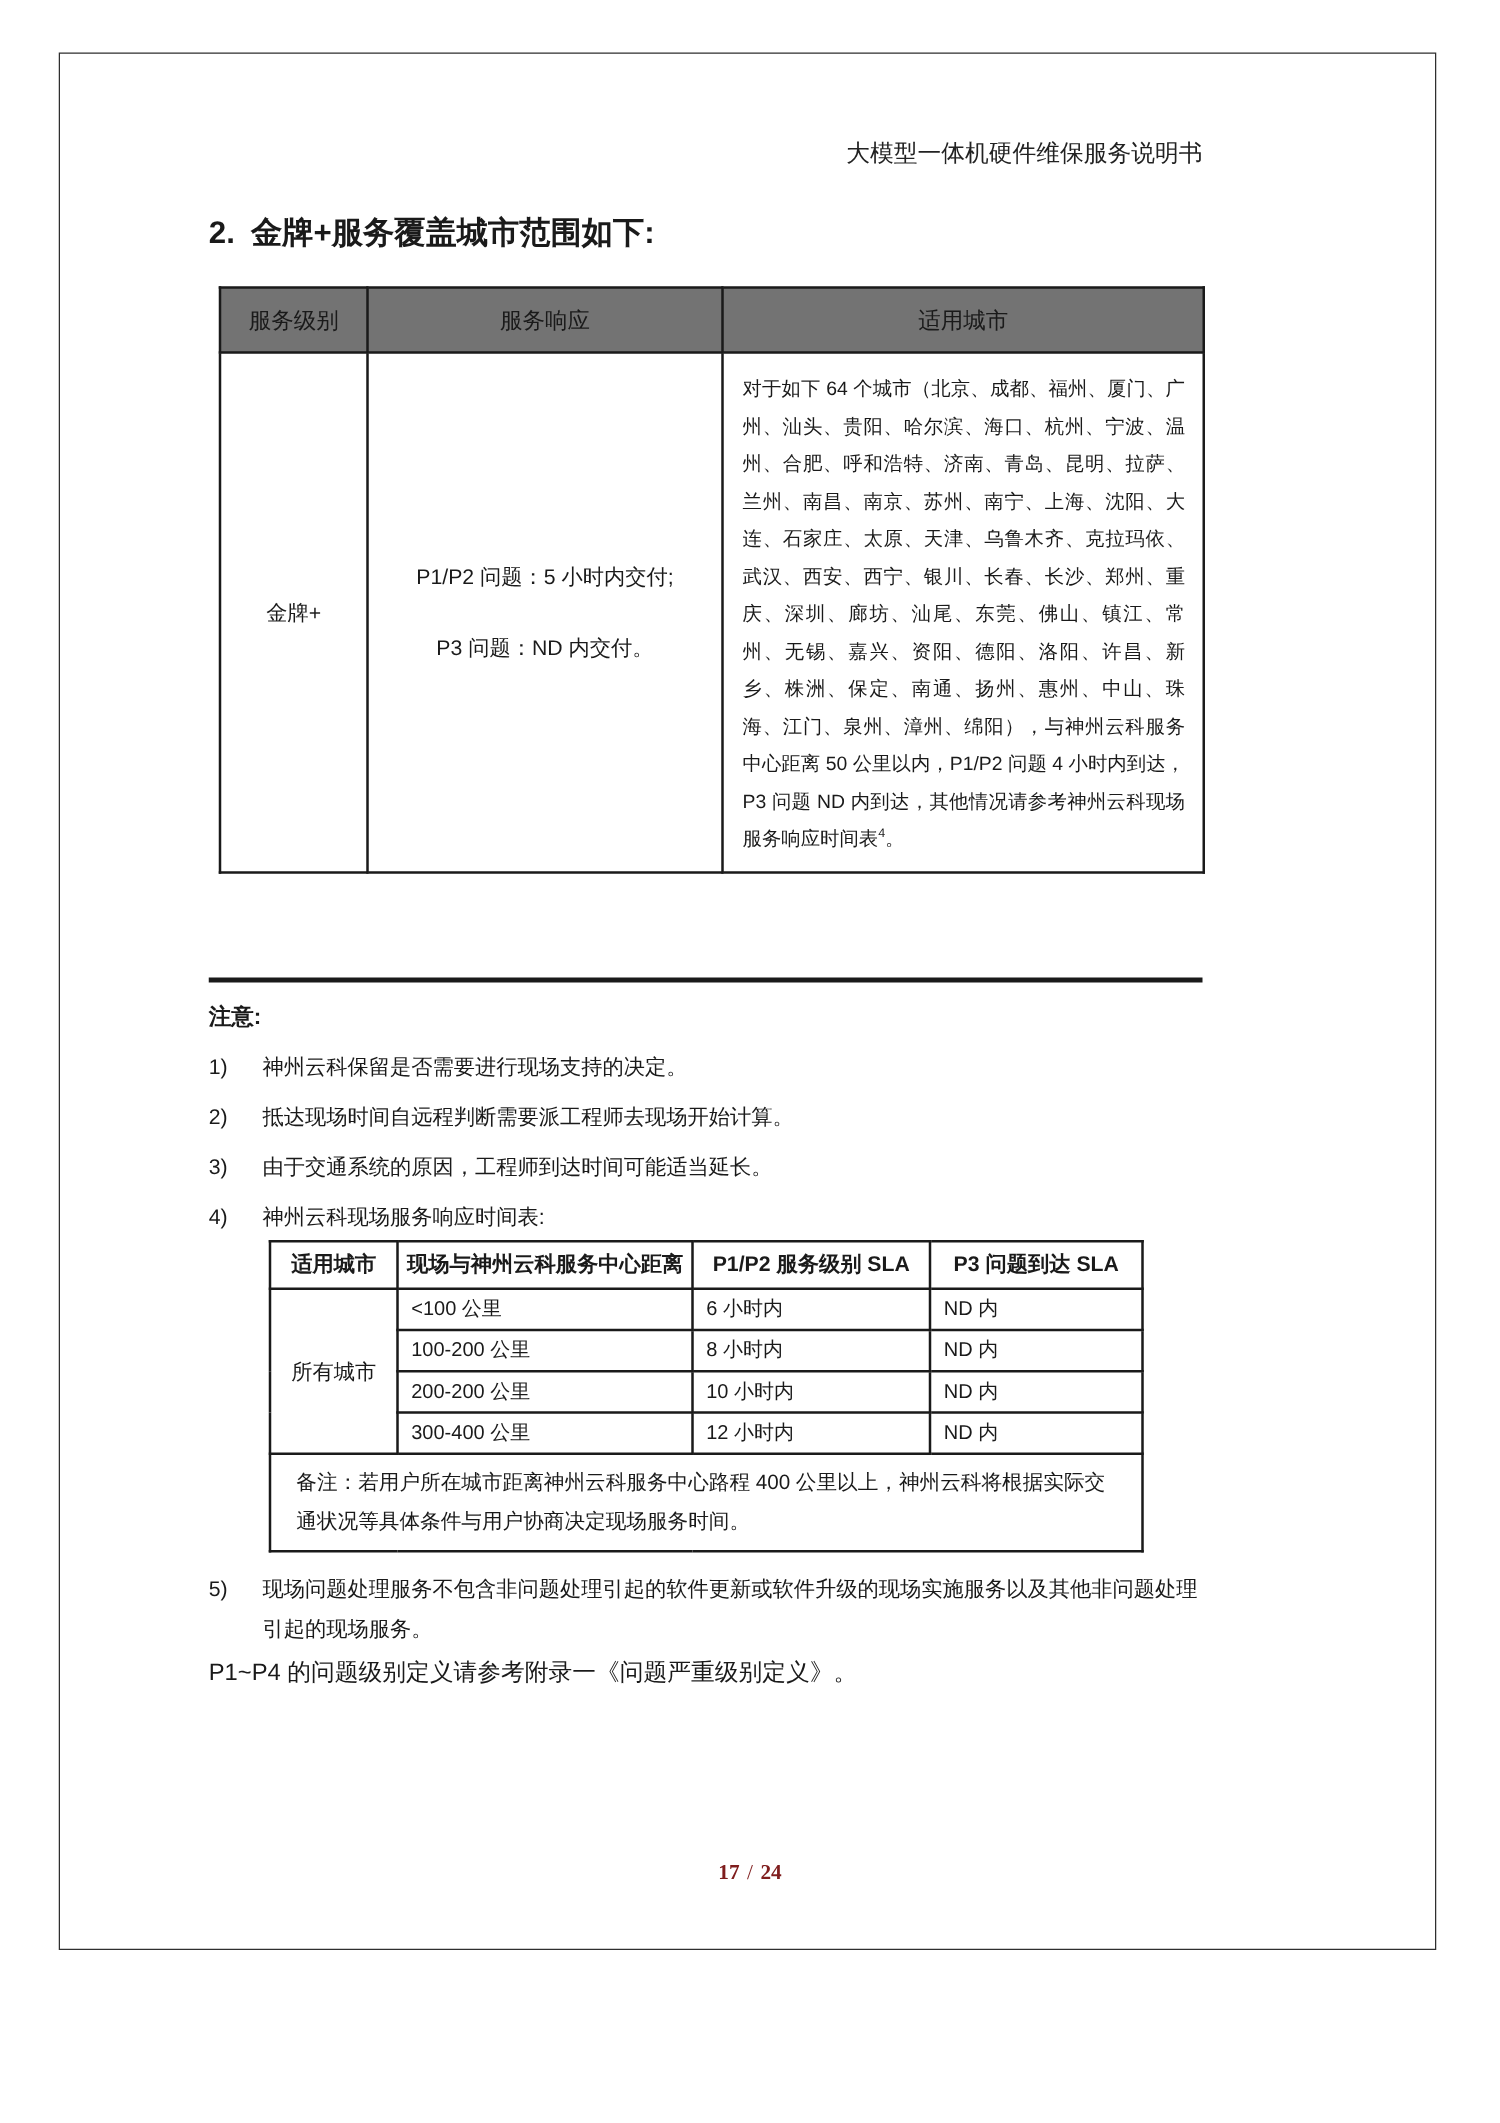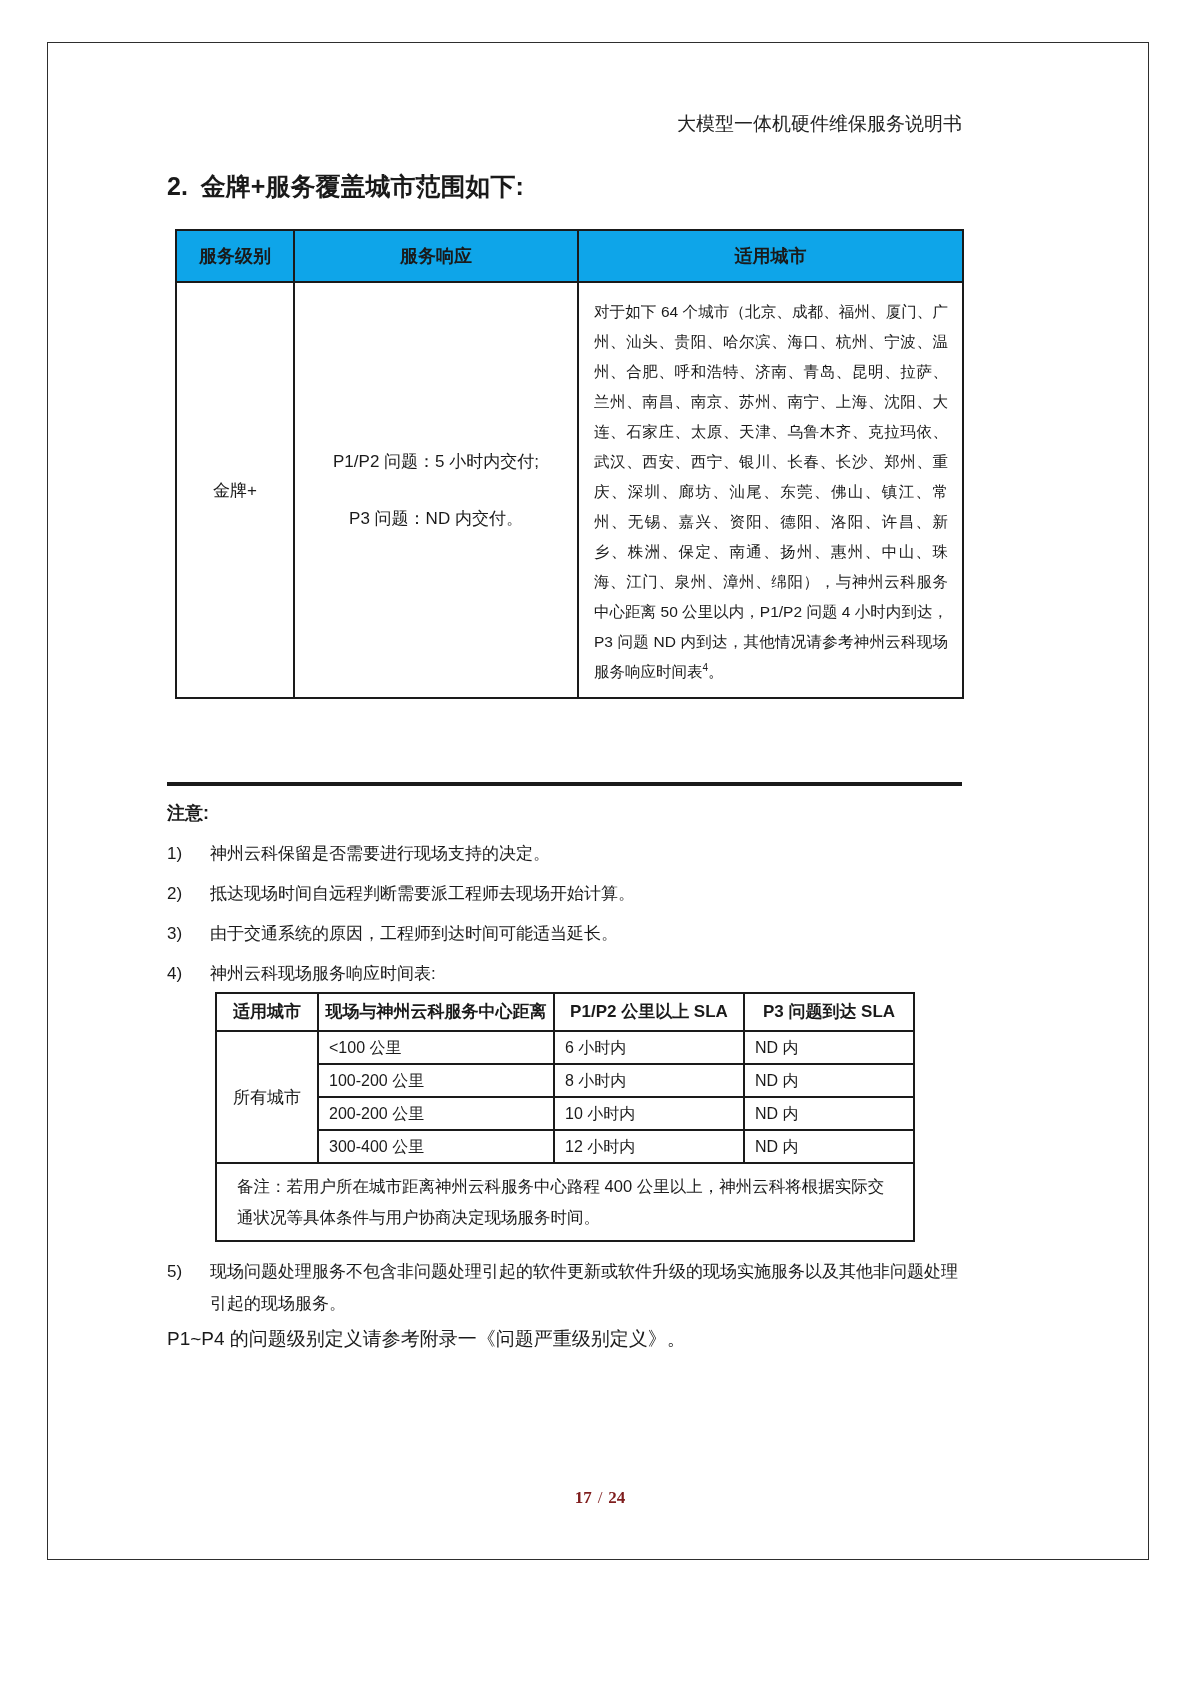--- a/index.html
+++ b/index.html
@@ -18,21 +18,21 @@
     font-size:19px; color:#222; line-height:22px;
   }
 
   .section-title { margin:38px 0 0 0; font-size:25px; font-weight:bold; line-height:26px; }
   .section-title .num { margin-right:13px; }
 
   
   table { border-collapse:collapse; table-layout:fixed; }
   .t1 { margin:30px 0 0 8px; width:787px; }
   .t1 th, .t1 td { border:2px solid #1a1a1a; box-sizing:border-box; }
-  .t1 th { background:#0ea5e9; font-size:18px; font-weight:bold; height:52px; text-align:center; }
+  .t1 th { background:#737373; font-size:18px; font-weight:normal; height:52px; text-align:center; }
   .t1 .body-row { height:367px; }
   .t1 td.level { text-align:center; vertical-align:middle; font-size:17px; }
   .t1 td.resp  { text-align:center; vertical-align:middle; font-size:17px; padding:0 24px; }
   .t1 td.resp p { margin:0 0 26px 0; line-height:31px; }
   .t1 td.resp p:last-child { margin-bottom:0; }
   .t1 td.cities {
     vertical-align:top; padding:14px 14px 10px 15px;
     font-size:15.5px; line-height:30px; text-align:justify;
   }
   sup.fn { font-size:10px; vertical-align:super; line-height:0; }
@@ -127,21 +127,21 @@
       <colgroup>
           <col style="width:102px">
           <col style="width:236px">
           <col style="width:190px">
           <col style="width:170px">
         </colgroup>
       <thead>
         <tr>
           <th>适用城市</th>
           <th>现场与神州云科服务中心距离</th>
-          <th>P1/P2 公里以上 SLA</th>
+          <th>P1/P2 服务级别 SLA</th>
           <th>P3 问题到达 SLA</th>
         </tr>
       </thead>
       <tbody>
         <tr>
           <td class="group" rowspan="4">所有城市</td>
           <td>&lt;100 公里</td>
           <td>6 小时内</td>
           <td>ND 内</td>
         </tr>

